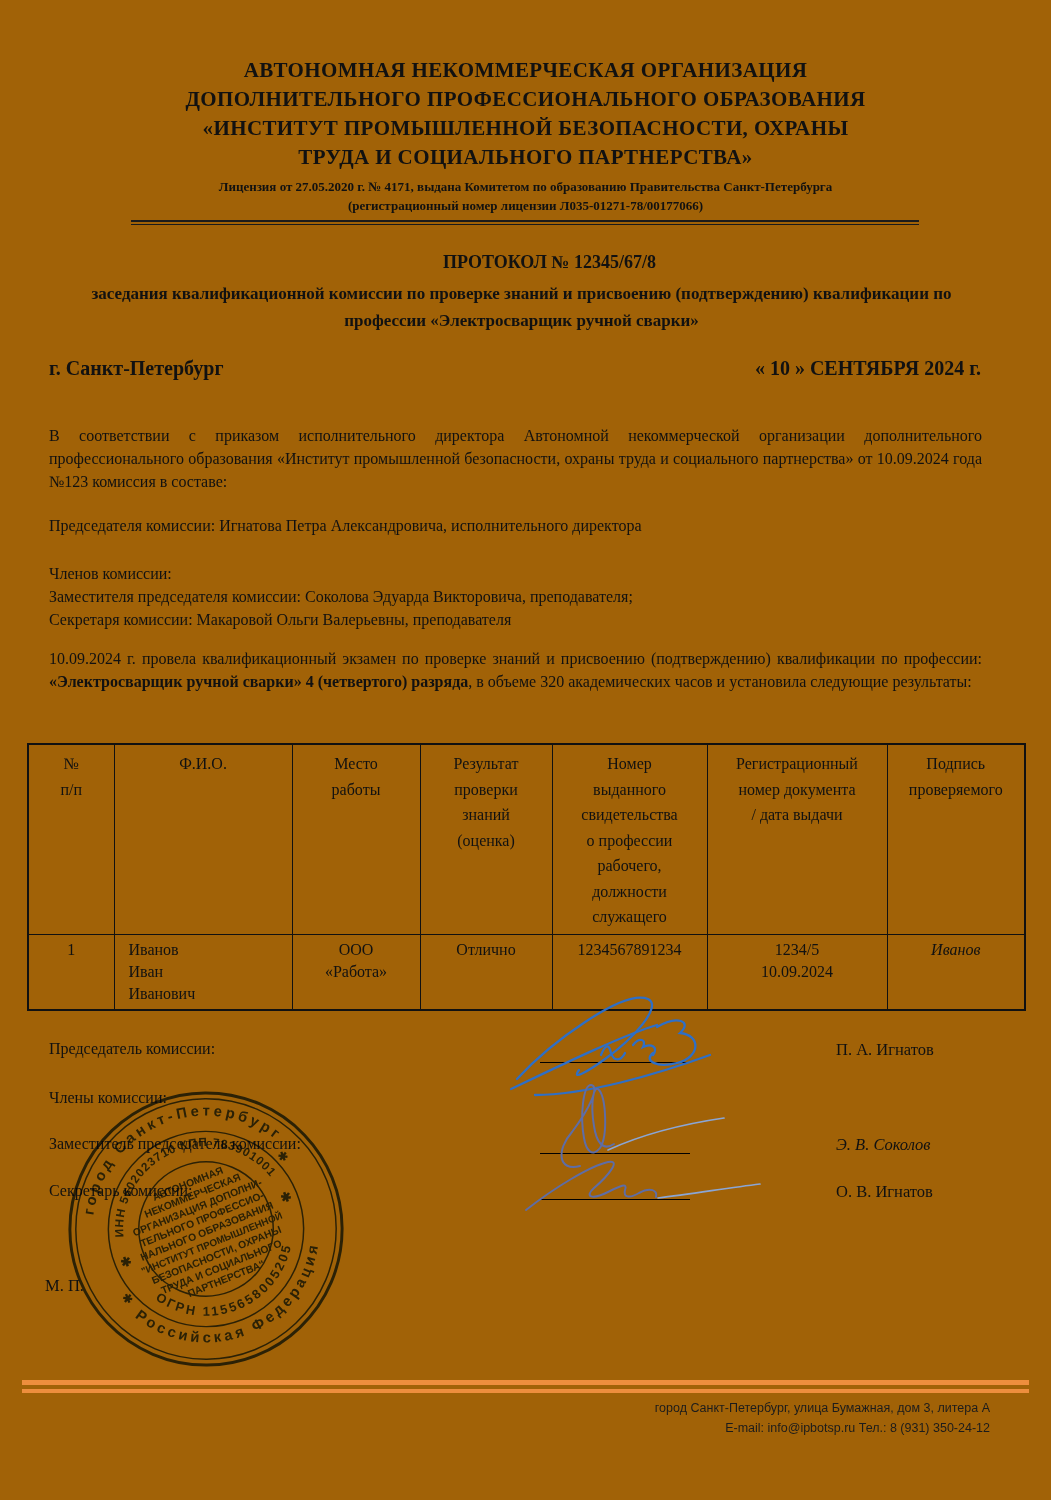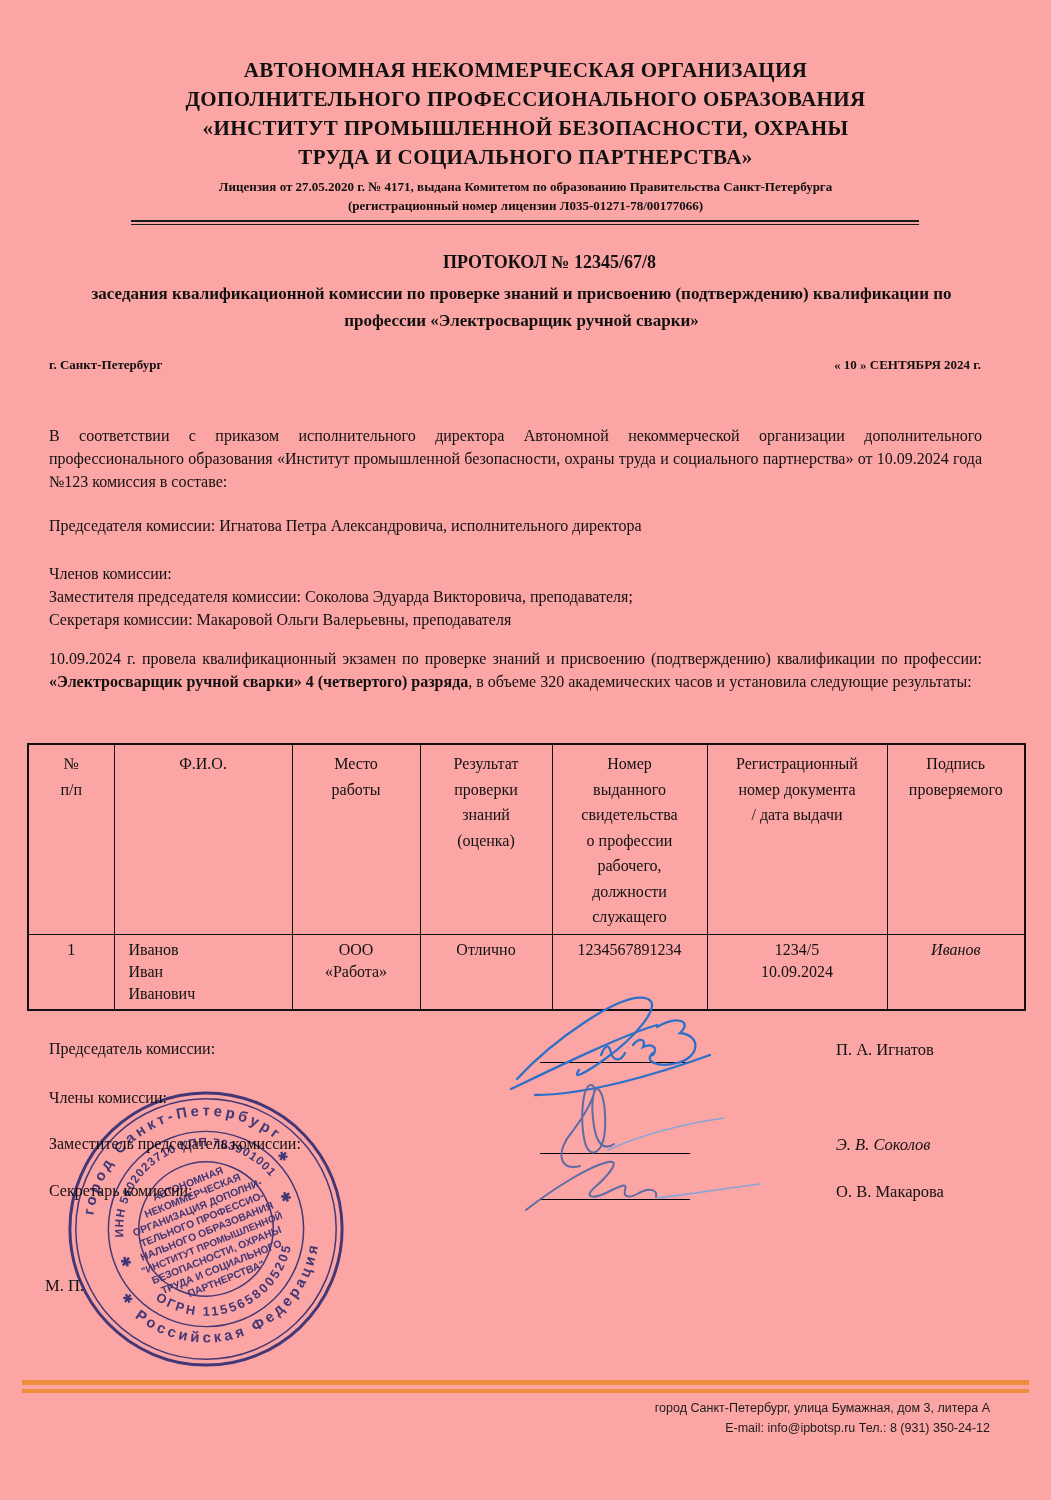--- a/index.html
+++ b/index.html
@@ -1,37 +1,37 @@
 <!DOCTYPE html>
 <html><head>
 <meta charset="utf-8">
 <style>
   html,body{margin:0;padding:0;background:#ffffff;}
   .page{
     position:relative;
     width:1051px;height:1500px;
-    background:#fca5a5;
+    background:#a16207;
     font-family:"Liberation Serif", serif;
     color:#111;
     overflow:hidden;
   }
   .abs{position:absolute;}
   
   .org-name{top:56px;left:55px;right:55px;text-align:center;
     font-weight:bold;font-size:21px;line-height:29px;letter-spacing:.4px;}
   .license{top:177px;left:55px;right:55px;text-align:center;
     font-weight:bold;font-size:13px;line-height:19px;}
   .head-rule{top:220px;left:131px;width:788px;height:2px;
     border-top:2px solid #1b1b1b;border-bottom:1px solid #1b1b1b;}
   
   .proto-title{top:252px;left:0;right:0;text-align:center;font-weight:bold;font-size:18px;padding-left:48px;}
   .proto-subtitle{top:280px;left:50px;right:58px;text-align:center;
     font-weight:bold;font-size:17px;line-height:27px;}
   .city-row{top:357px;left:49px;right:70px;display:flex;justify-content:space-between;
-    font-weight:bold;font-size:13px;}
+    font-weight:bold;font-size:20px;}
   
   .par{left:49px;right:69px;font-size:16px;line-height:23px;text-align:justify;text-align-last:left;}
   .p1{top:424px;}
   .line-chair{top:517px;left:49px;font-size:16px;}
   .members-block{top:562px;left:49px;font-size:16px;line-height:23px;}
   .p2{top:647px;}
   .b{font-weight:bold;}
   
   .qtable{top:743px;left:27px;width:997px;border-collapse:collapse;
     font-size:16px;table-layout:fixed;}
@@ -147,21 +147,21 @@
   <div class="abs sig-name" style="top:1040px;left:836px;">П. А. Игнатов</div>
 
   <div class="abs sig-label" style="top:1089px;left:49px;">Члены комиссии:</div>
 
   <div class="abs sig-label" style="top:1135px;left:49px;">Заместитель председатель комиссии:</div>
   <div class="abs sig-line" style="top:1153px;"></div>
   <div class="abs sig-name" style="top:1135px;left:836px;font-style:italic;">Э. В. Соколов</div>
 
   <div class="abs sig-label" style="top:1182px;left:49px;">Секретарь комиссии:</div>
   <div class="abs sig-line" style="top:1199px;"></div>
-  <div class="abs sig-name" style="top:1182px;left:836px;">О. В. Макарова</div>
+  <div class="abs sig-name" style="top:1182px;left:836px;">О. В. Игнатов</div>
 
   <div class="abs mp" style="top:1228px;left:45px;">М. П.</div>
 
   <svg class="abs sig-svg" style="left:505px;top:983px;" width="225" height="125" viewBox="0 0 225 125">
     <g fill="none" stroke="#2e6fc7" stroke-width="2.3" stroke-linecap="round">
       <path d="M12 96 C 45 60, 118 6, 143 16 C 158 23, 128 56, 100 76 C 82 89, 66 98, 74 87"></path>
       <path d="M6 106 C 52 84, 118 52, 152 42"></path>
       <path d="M96 72 c 4 -10 8 -12 10 -2 c 3 9 10 8 14 0"></path>
       <path d="M128 62 c 6 -8 14 -6 10 2 c 8 -4 16 0 10 8"></path>
       <path d="M152 44 C 172 32, 188 38, 175 50 C 196 52, 196 74, 172 80 C 152 85, 138 78, 148 70"></path>

